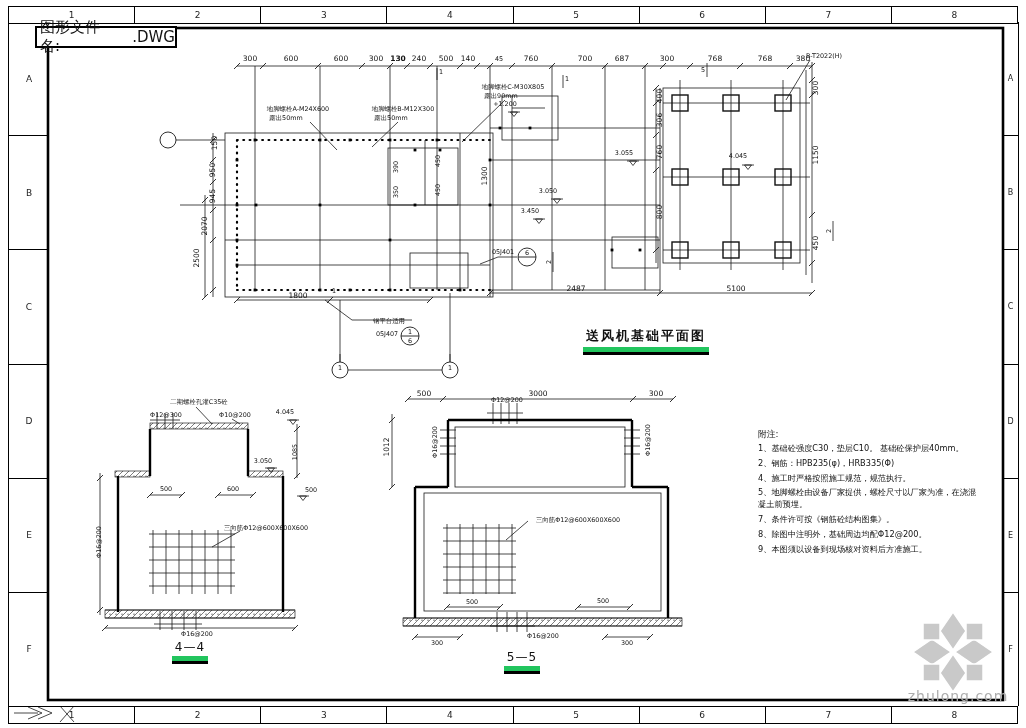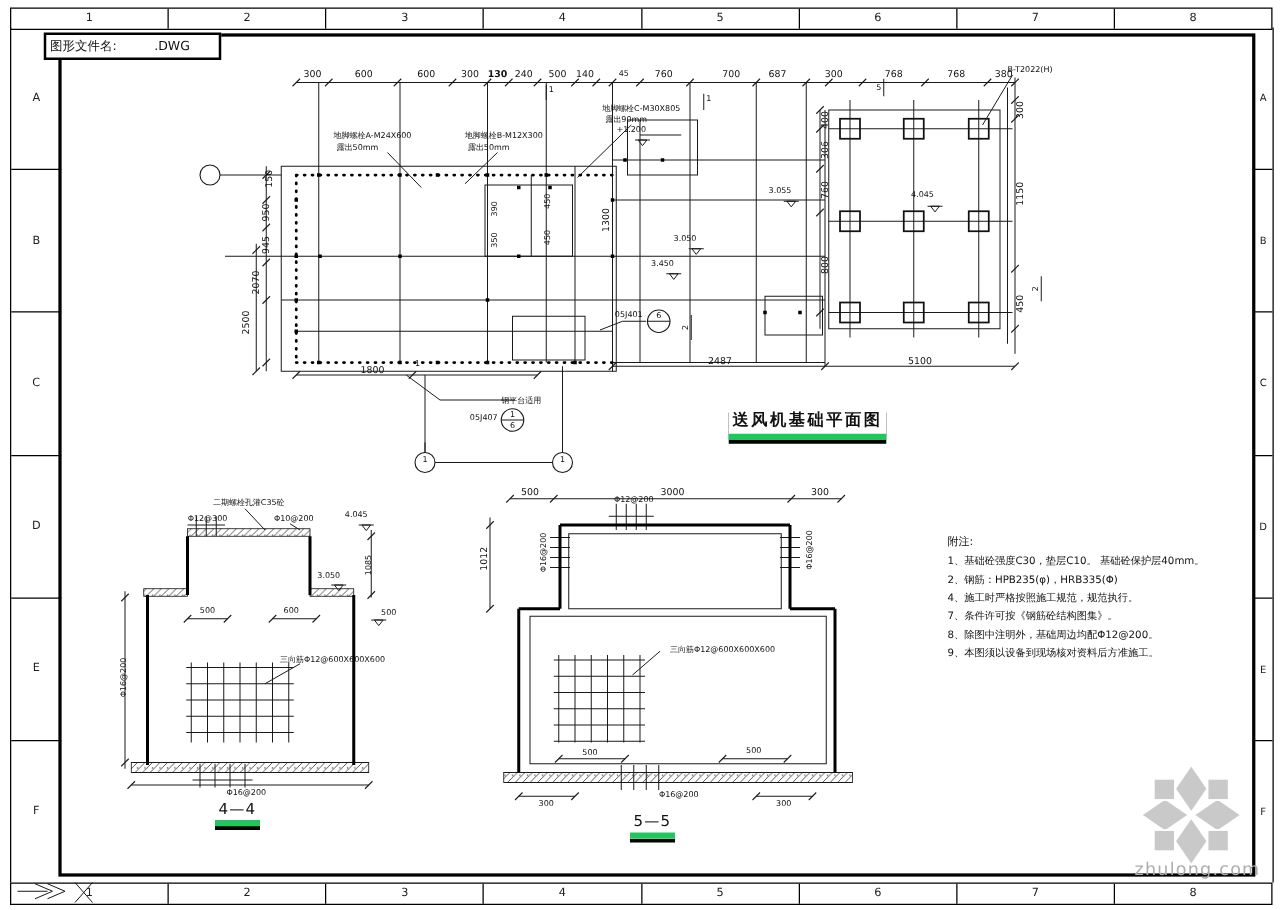--- a/index.html
+++ b/index.html
@@ -13,21 +13,21 @@
            border-left:1px solid #000;border-right:1px solid #000;flex-direction:row;}
   .strip-v{top:22px;height:684px;flex-direction:column;}
   .strip-h span{flex:1;display:flex;align-items:center;justify-content:center;border-left:1px solid #000;}
   .strip-h span:first-child{border-left:none;}
   .strip-v span{flex:1;display:flex;align-items:center;justify-content:center;border-top:1px solid #000;}
   .strip-v span:first-child{border-top:none;}
   #strip-left{left:8px;width:40px;border-left:1px solid #000;}
   #strip-right{left:1003px;width:15px;border-right:1px solid #000;font-size:8px;}
   
   .titlebox{left:35px;top:26px;width:138px;height:18px;border:2px solid #000;background:#fff;
-            display:flex;align-items:center;font-size:10px;z-index:5;}
+            display:flex;align-items:center;font-size:15px;z-index:5;}
   .titlebox .lbl{padding-left:3px;}
   .titlebox .val{margin-left:30px;}
   
   .dtitle{position:absolute;text-align:center;z-index:4;}
   .dtitle span{display:inline-block;border-bottom:5px solid #22c55e;box-shadow:0 3px 0 #000;padding:0 3px 2px 3px;text-align:right;}
   #main-title{left:573px;top:327px;width:146px;font-size:13px;font-weight:bold;letter-spacing:2px;}
   #t44{left:160px;top:640px;width:60px;font-size:12px;letter-spacing:1px;}
   #t55{left:492px;top:650px;width:60px;font-size:12px;letter-spacing:1px;}
   
   #notes{left:758px;top:428px;width:220px;font-size:8.2px;line-height:1.45;z-index:4;}
@@ -315,20 +315,21 @@
 <div class="dtitle" id="t55">
   <span>5—5</span>
 </div>
 
 <div class="abs" id="notes">
   <div class="nh">附注:</div>
   <div>
       <div class="ni">1、基础砼强度C30，垫层C10。 基础砼保护层40mm。</div>
       <div class="ni">2、钢筋：HPB235(φ)，HRB335(Φ)</div>
       <div class="ni">4、施工时严格按照施工规范，规范执行。</div>
+      <div class="ni">5、地脚螺栓由设备厂家提供，螺栓尺寸以厂家为准，在浇混凝土前预埋。</div>
       <div class="ni">7、条件许可按《钢筋砼结构图集》。</div>
       <div class="ni">8、除图中注明外，基础周边均配Φ12@200。</div>
       <div class="ni">9、本图须以设备到现场核对资料后方准施工。</div>
     </div>
 </div>
 
 <div class="abs" id="wm-text">zhulong.com</div>
 
 <div class="abs" id="annotations" style="left:0;top:0;width:1026px;height:728px;pointer-events:none;">
     <span class="ann" style="left: 250px; top: 59px;">300</span>
@@ -380,21 +381,21 @@
     <span class="ann tiny" style="left: 703px; top: 70px;">5</span>
     <span class="ann tiny" style="left: 340px; top: 368px;">1</span>
     <span class="ann tiny" style="left: 450px; top: 368px;">1</span>
     <span class="ann tiny" style="left: 298px; top: 109px;">地脚螺栓A-M24X600</span>
     <span class="ann tiny" style="left: 286px; top: 118px;">露出50mm</span>
     <span class="ann tiny" style="left: 403px; top: 109px; text-align: right;">地脚螺栓B-M12X300</span>
     <span class="ann tiny" style="left: 391px; top: 118px;">露出50mm</span>
     <span class="ann tiny" style="left: 513px; top: 87px;">地脚螺栓C-M30X805</span>
     <span class="ann tiny" style="left: 501px; top: 96px;">露出90mm</span>
     <span class="ann tiny" style="left: 824px; top: 56px;">B-T2022(H)</span>
-    <span class="ann tiny" style="left: 389px; top: 321px; margin-left: 28px;">钢平台适用</span>
+    <span class="ann tiny" style="left: 389px; top: 321px;">钢平台适用</span>
     <span class="ann tiny" style="left: 387px; top: 334px;">05J407</span>
     <span class="ann tiny" style="left: 503px; top: 252px;">05J401</span>
     <span class="ann tiny" style="left: 527px; top: 253px;">6</span>
     <span class="ann tiny" style="left: 410px; top: 332px;">1</span>
     <span class="ann tiny" style="left: 410px; top: 341px;">6</span>
     <span class="ann tiny" style="left: 199px; top: 402px;">二期螺栓孔灌C35砼</span>
     <span class="ann tiny" style="left: 166px; top: 415px;">Φ12@300</span>
     <span class="ann tiny" style="left: 235px; top: 415px;">Φ10@200</span>
     <span class="ann tiny" style="left: 285px; top: 412px;">4.045</span>
     <span class="ann tiny" style="left: 263px; top: 461px;">3.050</span>

